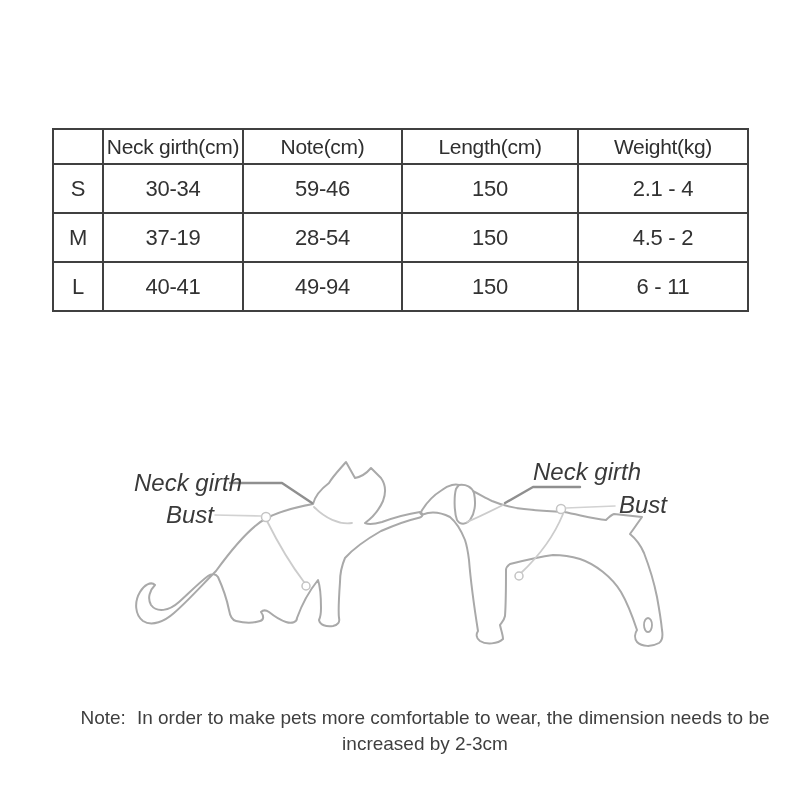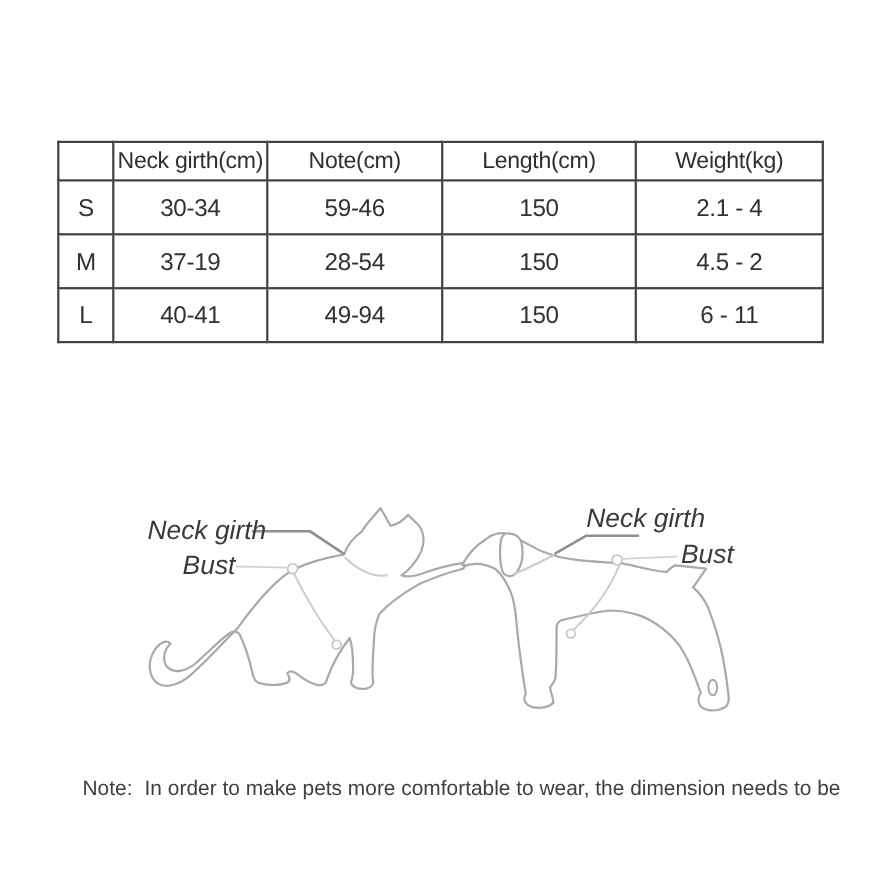--- a/index.html
+++ b/index.html
@@ -34,21 +34,21 @@
     position:absolute;font-size:24px;color:#3a3a3a;line-height:20px;white-space:nowrap;font-style:italic;
   }
   #cat-ng-label{left:134px;top:473px;}
   #cat-bust-label{left:166px;top:505px;}
   #dog-ng-label{left:533px;top:462px;}
   #dog-bust-label{left:619px;top:495px;}
 
   
   .note{
     position:absolute;left:75px;top:686px;width:700px;
-    font-size:19px;line-height:26px;color:#3f3f3f;
+    font-size:19px;line-height:26px;color:#3f3f3f;text-align:center;
   }
   .note .prefix{margin-right:11px;}
 </style>
 </head>
 <body>
 
 <div class="page">
 
   <table class="size-chart">
     <colgroup>
@@ -191,15 +191,16 @@
     <line stroke="#d2d2d2" stroke-width="1.6" x1="525" y1="66" x2="476" y2="68"></line>
   </svg>
 
   <div class="diagram-label" id="cat-ng-label">Neck girth</div>
   <div class="diagram-label" id="cat-bust-label">Bust</div>
   <div class="diagram-label" id="dog-ng-label">Neck girth</div>
   <div class="diagram-label" id="dog-bust-label">Bust</div>
 
   <p class="note">
     <span class="prefix">Note:</span><span>In order to make pets more comfortable to wear, the dimension needs to be</span><br>
+    <span>increased by 2-3cm</span>
   </p>
 
 </div>
 
 </body></html>

